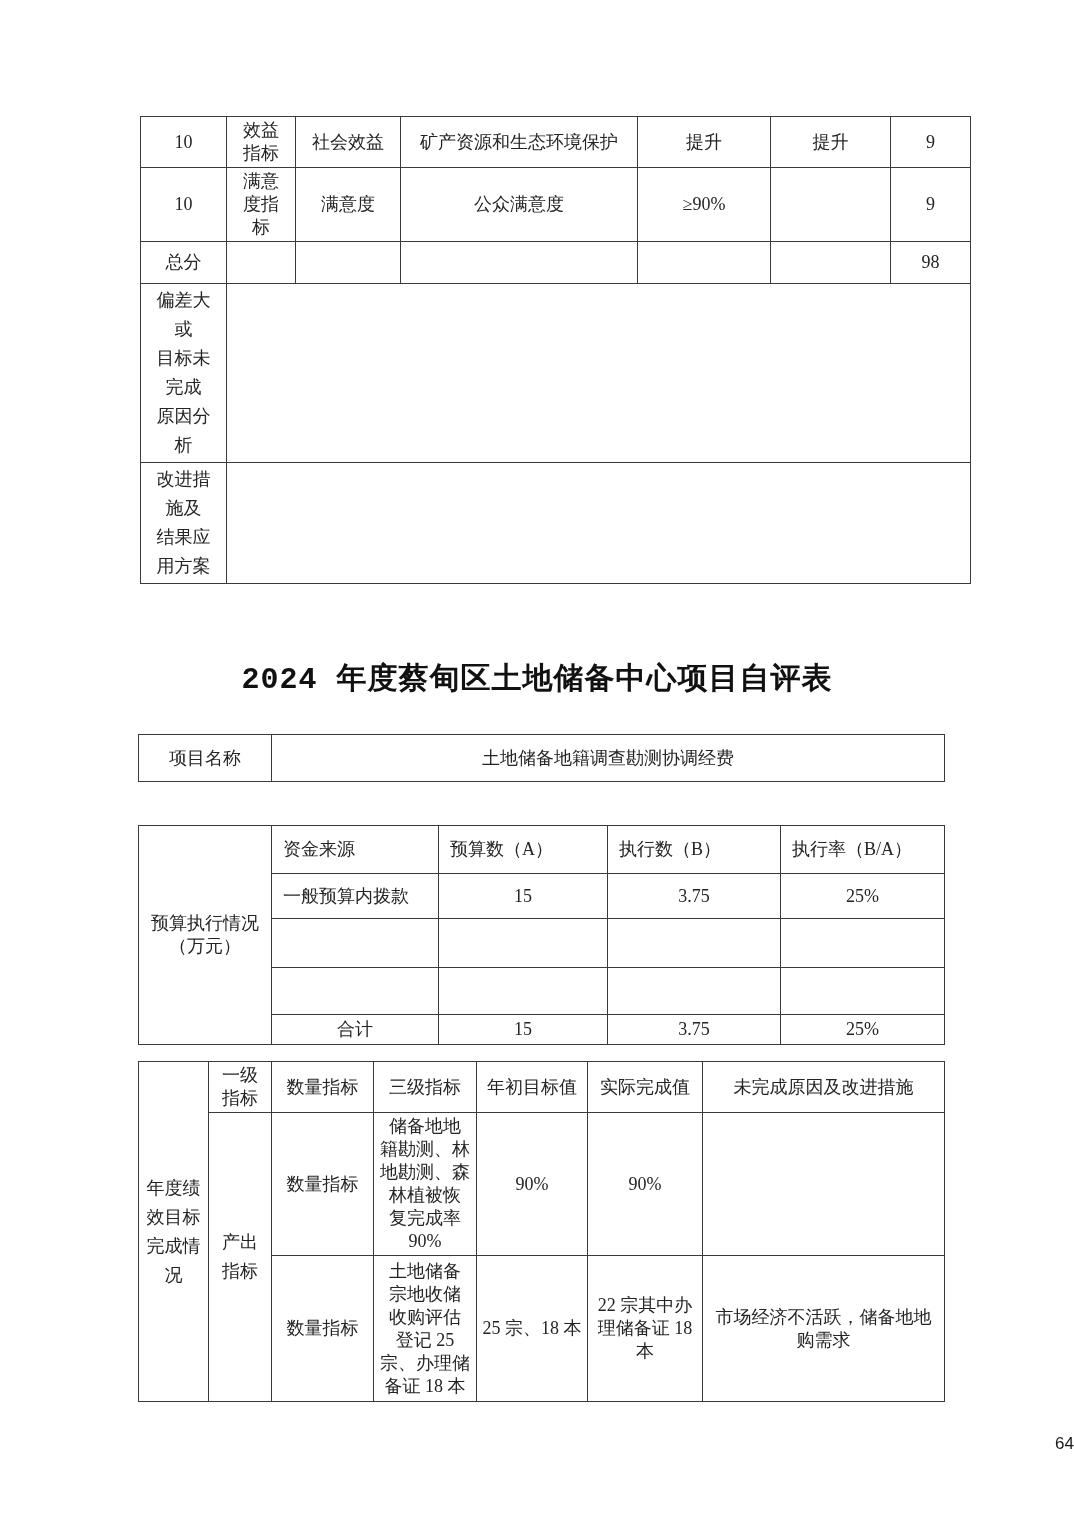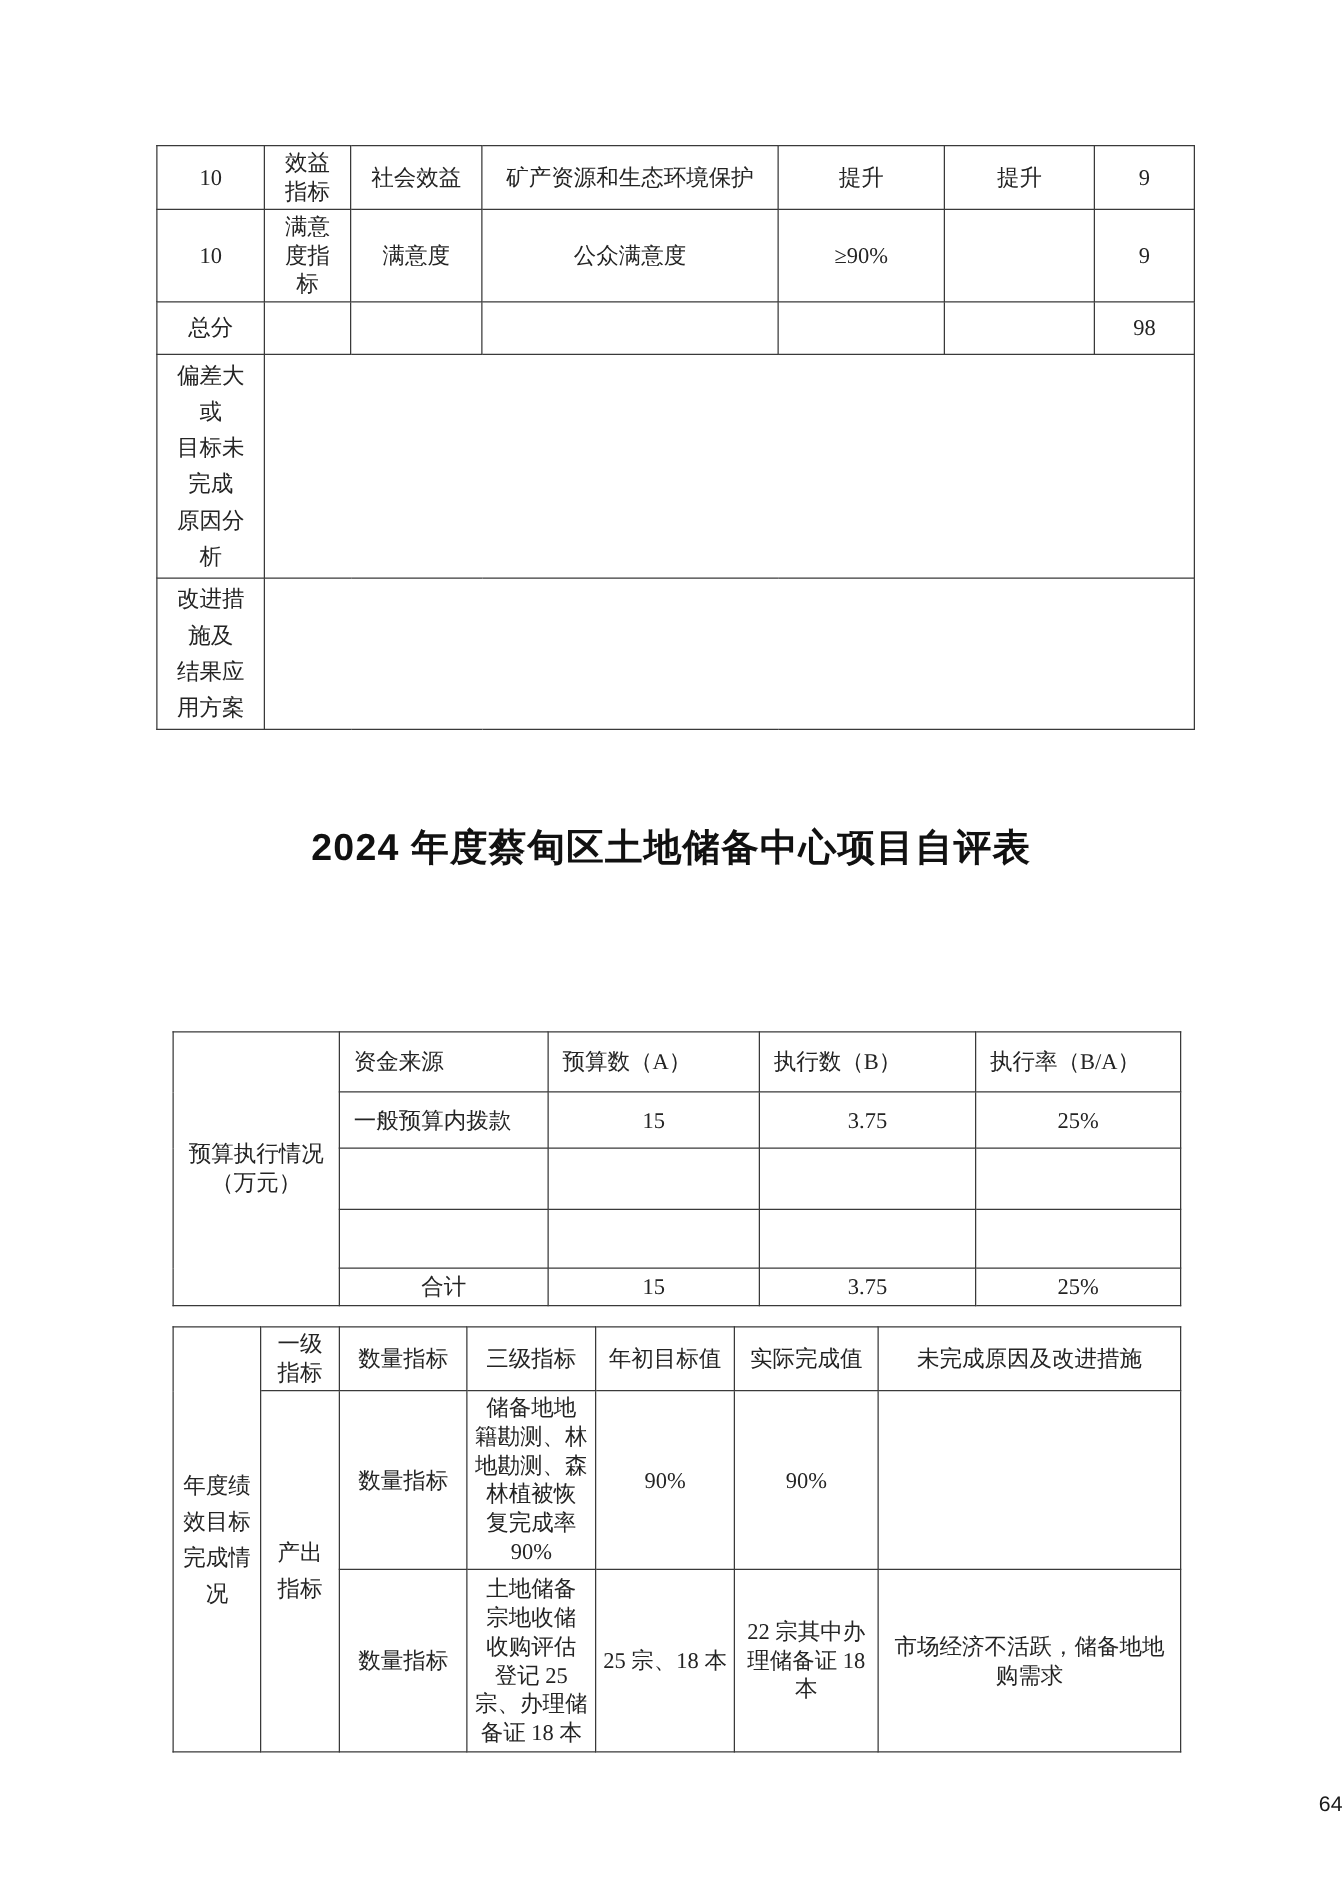--- a/index.html
+++ b/index.html
@@ -12,28 +12,28 @@
   td {
     border:1px solid #3a3a3a;
     text-align:center; vertical-align:middle;
     font-size:18px; line-height:23px;
     white-space:pre-line; word-break:break-all;
     padding:2px 4px; overflow:hidden;
   }
   td.al { text-align:left; padding-left:11px; }
   td.wide { line-height:29px;margin-top:12px; }
 
-  #table1  { left:125px; top:116px;  width:830px; }
+  #table1  { left:140px; top:116px;  width:830px; }
   #table2a { left:138px; top:734px;  width:806px; }
   #table2b { left:138px; top:825px;  width:806px; }
   #table2c { left:138px; top:1061px; width:806px; }
 
   #doc-title {
     position:absolute; top:658px; left:0; width:1074px;
-    text-align:center; font-family:Liberation Sans, sans-serif;
+    text-align:center; font-family:Liberation Mono, monospace;
     font-weight:700; font-size:30px; letter-spacing:1px; color:#111;
   }
   #page-num {
     position:absolute; top:1434px; left:0; width:1074px;
     text-align:right; font-family:"Liberation Sans", sans-serif;
     font-size:17px; color:#1a1a1a;
   }
 </style>
 </head>
 <body>
@@ -103,20 +103,24 @@
   <div id="doc-title">2024 年度蔡甸区土地储备中心项目自评表</div>
 
   <table id="table2a">
     <colgroup>
       <col style="width:133px">
         <col style="width:302px">
         <col style="width:229px">
         <col style="width:142px">
     </colgroup>
     <tbody>
+        <tr style="height:47px">
+      <td>项目名称</td>
+      <td colspan="3">土地储备地籍调查勘测协调经费</td>
+    </tr>
   </tbody>
     </table>
 
   <table id="table2b">
     <colgroup>
       <col style="width:133px">
         <col style="width:167px">
         <col style="width:169px">
         <col style="width:173px">
         <col style="width:164px">

